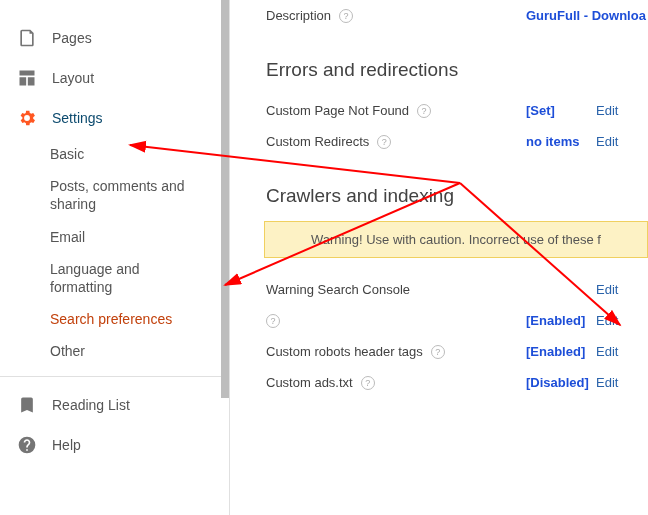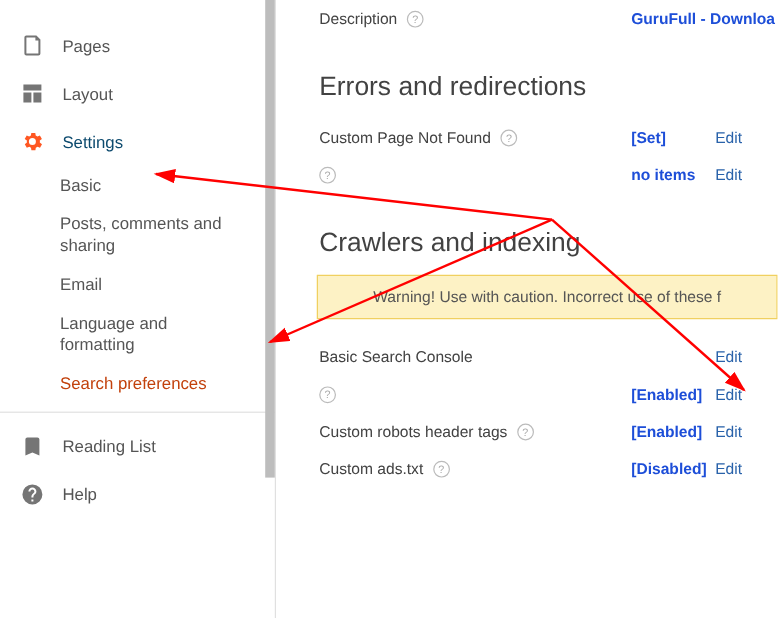--- a/index.html
+++ b/index.html
@@ -14,21 +14,21 @@
   .nav-item.active .icon { fill: #ff5722; }
   .sub-nav { padding-left: 50px; }
   .sub-item { padding: 7px 24px 7px 0; color: #555; cursor: pointer; line-height: 1.3; }
   .sub-item.active { color: #c2410c; }
   .sidebar-sep { border-top: 1px solid #e0e0e0; margin: 8px 0; }
   .main { flex: 1; padding: 0 0 0 36px; overflow: hidden; }
   .row { display: flex; align-items: center; padding: 8px 0; font-size: 13px; color: #424242; }
   .row .label { width: 260px; display: flex; align-items: center; gap: 8px; }
   .row .status { width: 70px; color: #1d4ed8; font-weight: bold; }
   .row .edit { color: #2962aa; cursor: pointer; }
-  .section-title { font-size: 22px; color: #424242; margin: 28px 0 14px 0; font-weight: normal; }
+  .section-title { font-size: 19px; color: #424242; margin: 28px 0 14px 0; font-weight: normal; }
   .help { display: inline-flex; width: 14px; height: 14px; border: 1px solid #bbb; border-radius: 50%; align-items: center; justify-content: center; font-size: 9px; color: #aaa; }
   .warn { background: #fdf2c5; border: 1px solid #f0d060; padding: 10px; text-align: center; font-size: 13px; color: #555; margin: 8px 0 16px -2px; }
   svg.arrows { position: absolute; top:0; left:0; pointer-events:none; }
 </style>
 </head>
 <body>
 
 <div class="layout">
   <div class="sidebar">
     <div class="nav">
@@ -60,20 +60,21 @@
         </span>
         <span>Settings</span>
       </div>
 
       <div class="sub-nav">
         <div class="sub-item">Basic</div>
         <div class="sub-item">Posts, comments and sharing</div>
         <div class="sub-item">Email</div>
         <div class="sub-item">Language and formatting</div>
         <div class="sub-item active">Search preferences</div>
+        <div class="sub-item">Other</div>
       </div>
 
       <div class="sidebar-sep"></div>
 
       <div class="nav-item">
         <span class="icon">
           <svg viewBox="0 0 24 24" width="20" height="20">
               <path d="M17 3H7c-1.1 0-2 .9-2 2v16l7-3 7 3V5c0-1.1-.9-2-2-2z"></path>
             </svg>
         </span>
@@ -108,33 +109,34 @@
       <div class="label">
           <span>Custom Page Not Found</span>
         <span class="help">?</span>
         </div>
       <div class="status">[Set]</div>
       <div class="edit">Edit</div>
     </div>
 
     <div class="row">
       <div class="label">
+          <span>Custom Redirects</span>
         <span class="help">?</span>
         </div>
       <div class="status">no items</div>
       <div class="edit">Edit</div>
     </div>
 
     <h2 class="section-title">Crawlers and indexing</h2>
 
     <div class="warn">Warning! Use with caution. Incorrect use of these f</div>
 
     <div class="row">
       <div class="label">
-          <span>Basic Search Console</span>
+          <span>Warning Search Console</span>
         </div>
       <div class="status"></div>
       <div class="edit">Edit</div>
     </div>
 
     <div class="row">
       <div class="label">
         <span class="help">?</span>
         </div>
       <div class="status">[Enabled]</div>

